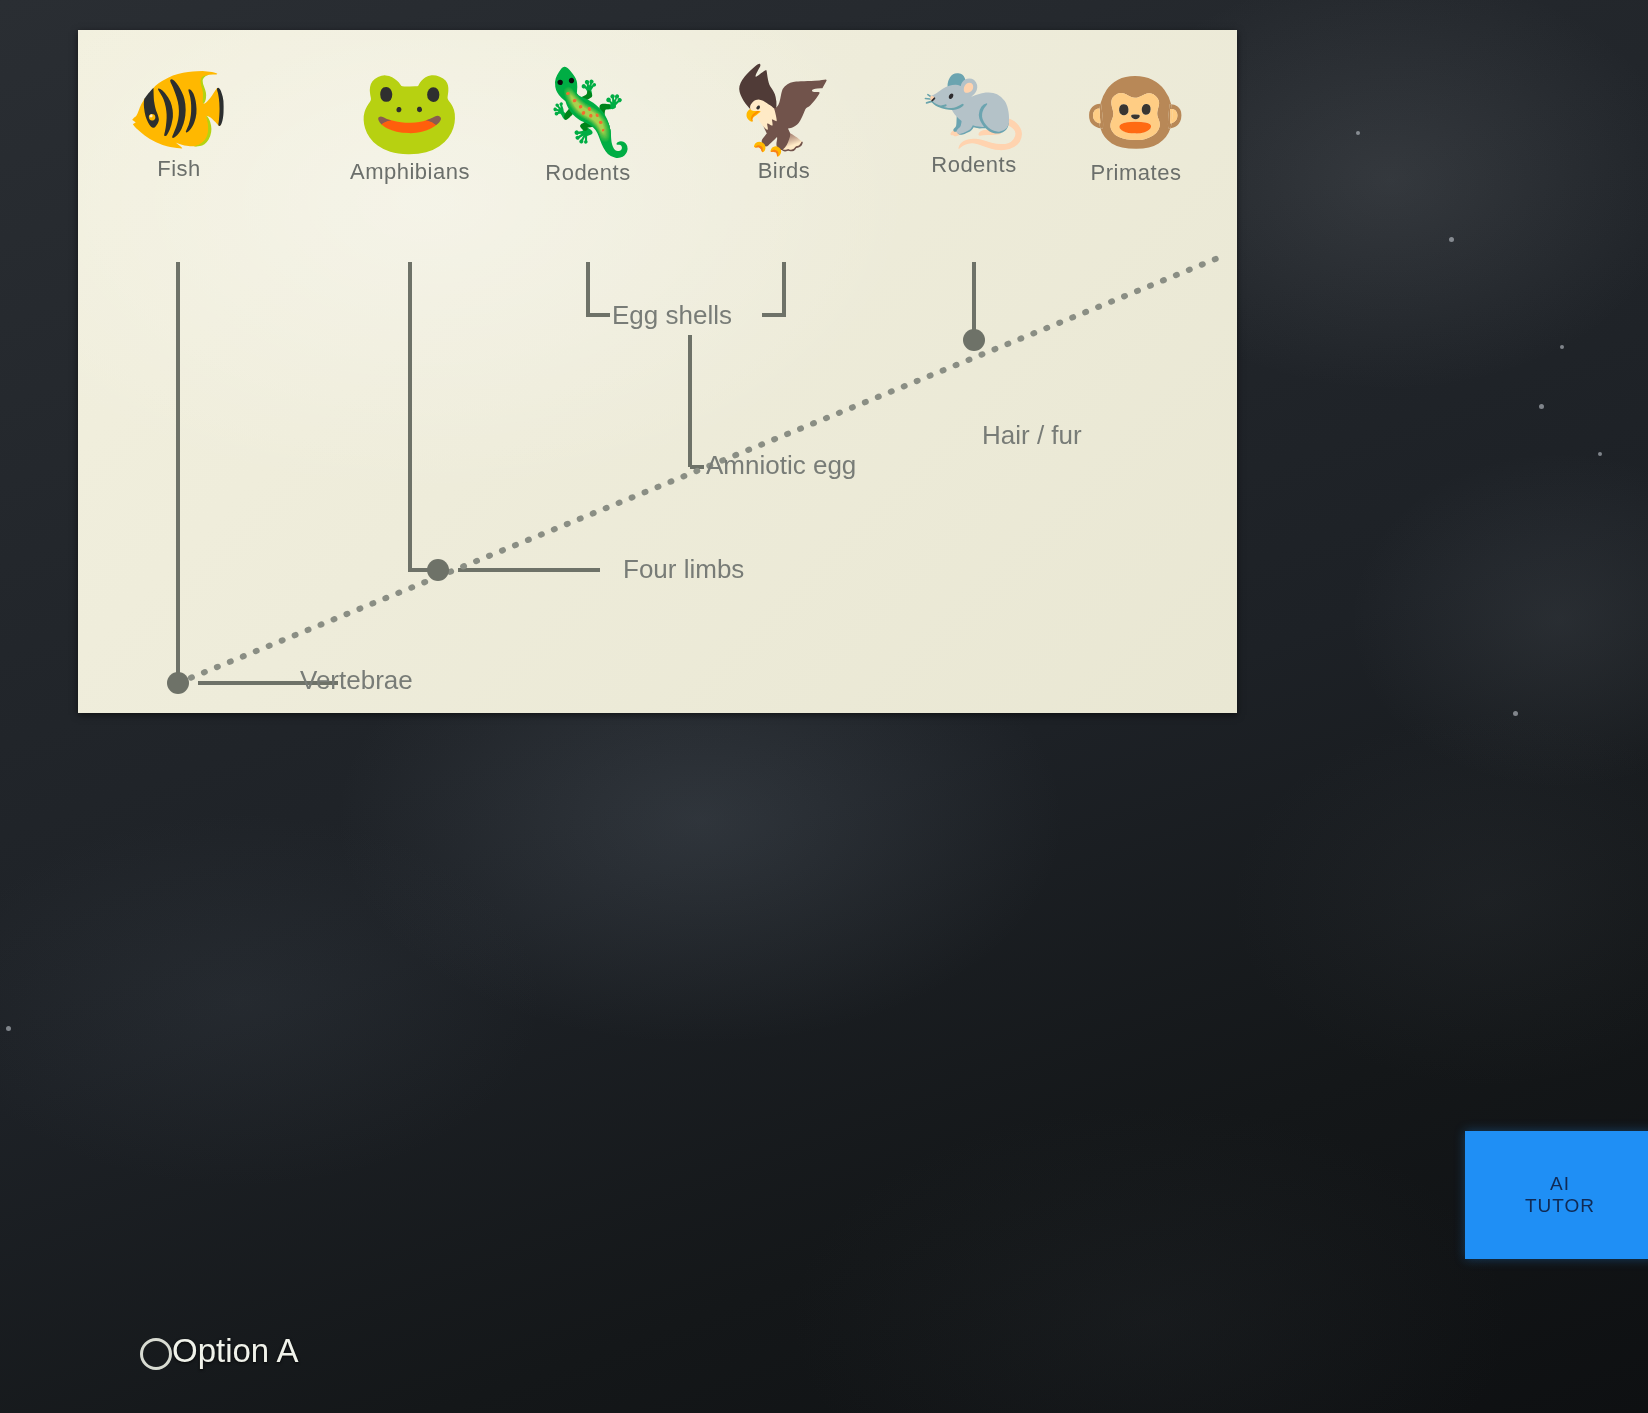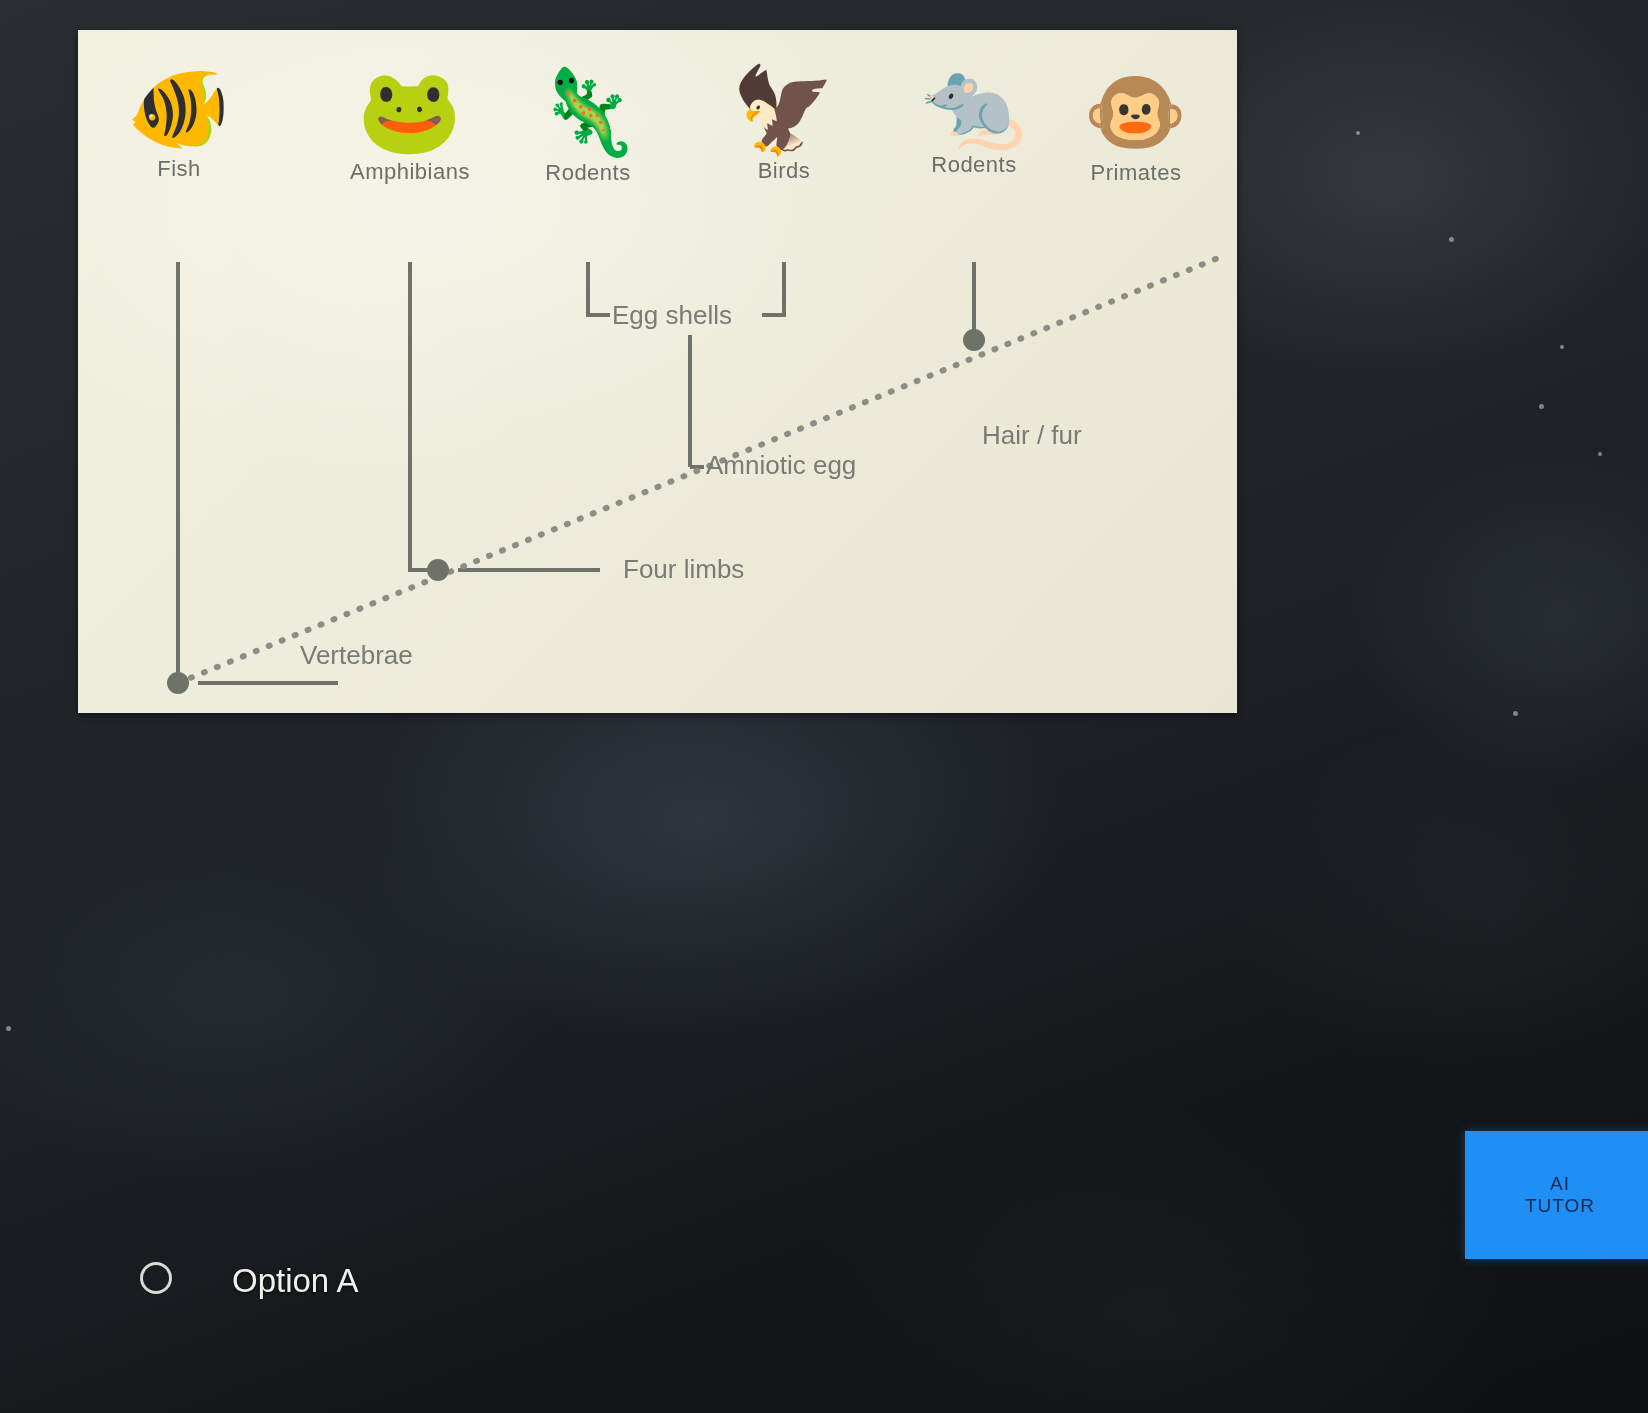--- a/index.html
+++ b/index.html
@@ -82,24 +82,23 @@
     font-size: 32px;
     line-height: 2.0;
     color: #eef0e8;
     text-shadow: 0 1px 3px rgba(0,0,0,.8);
   }
   .opt { display:block; }
 
   #choice-row {
     position:absolute;
     left: 140px;
-    top: 1262px;
+    top: 1332px;
     display:flex;
-    align-items:flex-start;
-    gap: 60px;
+    align-items:flex-end;
   }
   #radio-a {
     width: 32px; height: 32px;
     border: 3px solid #d8dbd2;
     border-radius: 50%;
     box-sizing: border-box;
   }
   #choice-row .clabel {
     font-size: 33px;
     color: #f0f2ea;
@@ -197,21 +196,21 @@
     </div>
     <div class="taxon" style="left:960px;top:34px;width:196px;">
       <span class="emoji">🐵</span>
       <span class="tname">Primates</span>
     </div>
 
     <div class="trait-label" style="left:534px;top:270px;text-align:right;">Egg shells</div>
     <div class="trait-label" style="left:904px;top:345px;margin-top:45px;">Hair / fur</div>
     <div class="trait-label" style="left:628px;top:420px;">Amniotic egg</div>
     <div class="trait-label" style="left:545px;top:524px;">Four limbs</div>
-    <div class="trait-label" style="left:222px;top:610px;">Vertebrae</div>
+    <div class="trait-label" style="left:222px;top:635px;">Vertebrae</div>
   </div>
 
 
 
   <div id="choice-row">
     <div id="radio-a"></div>
     <div class="clabel">Option A</div>
   </div>
 
   <div id="ai-tutor">

